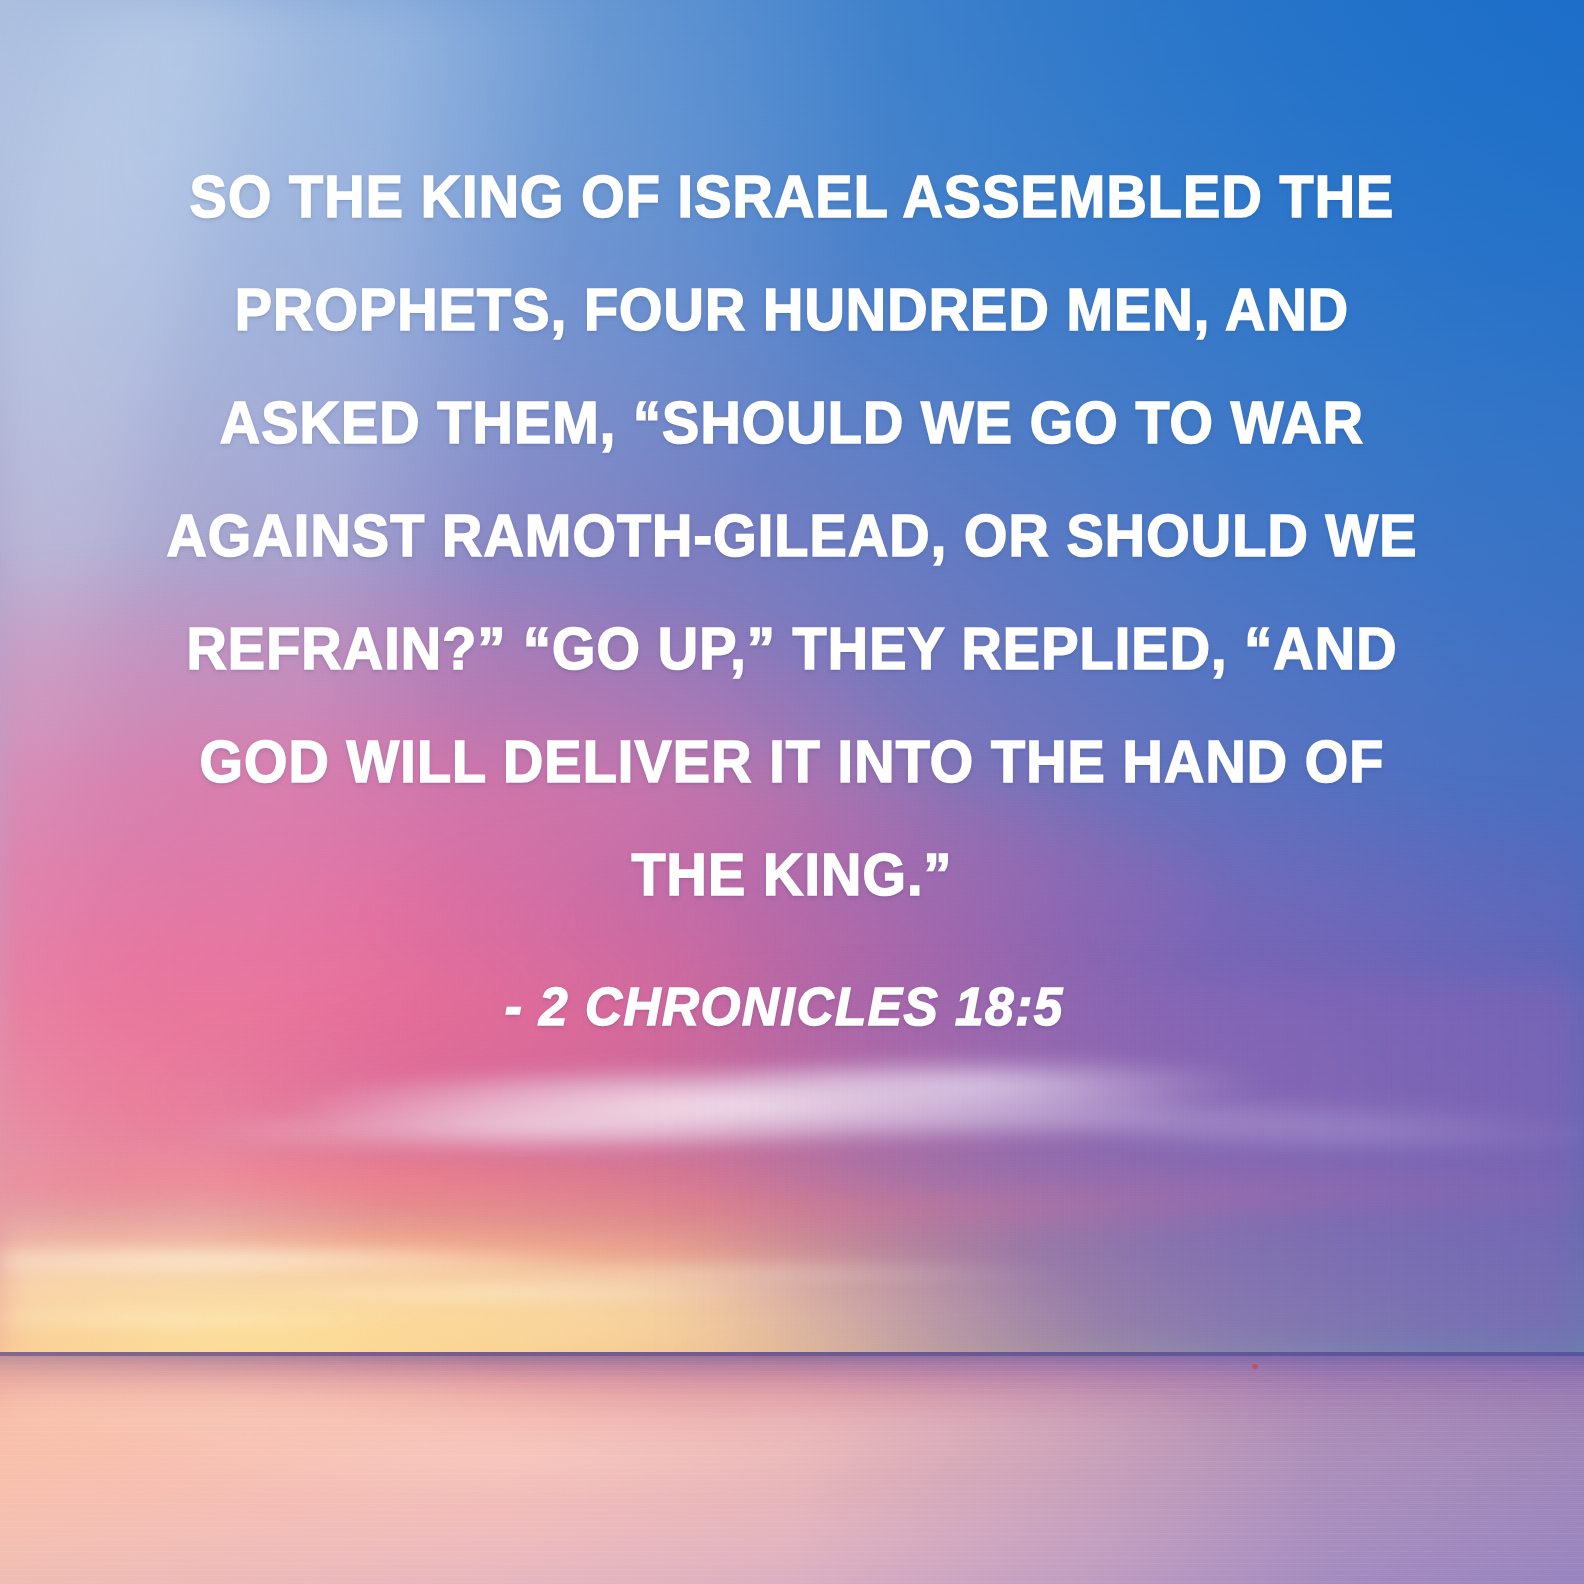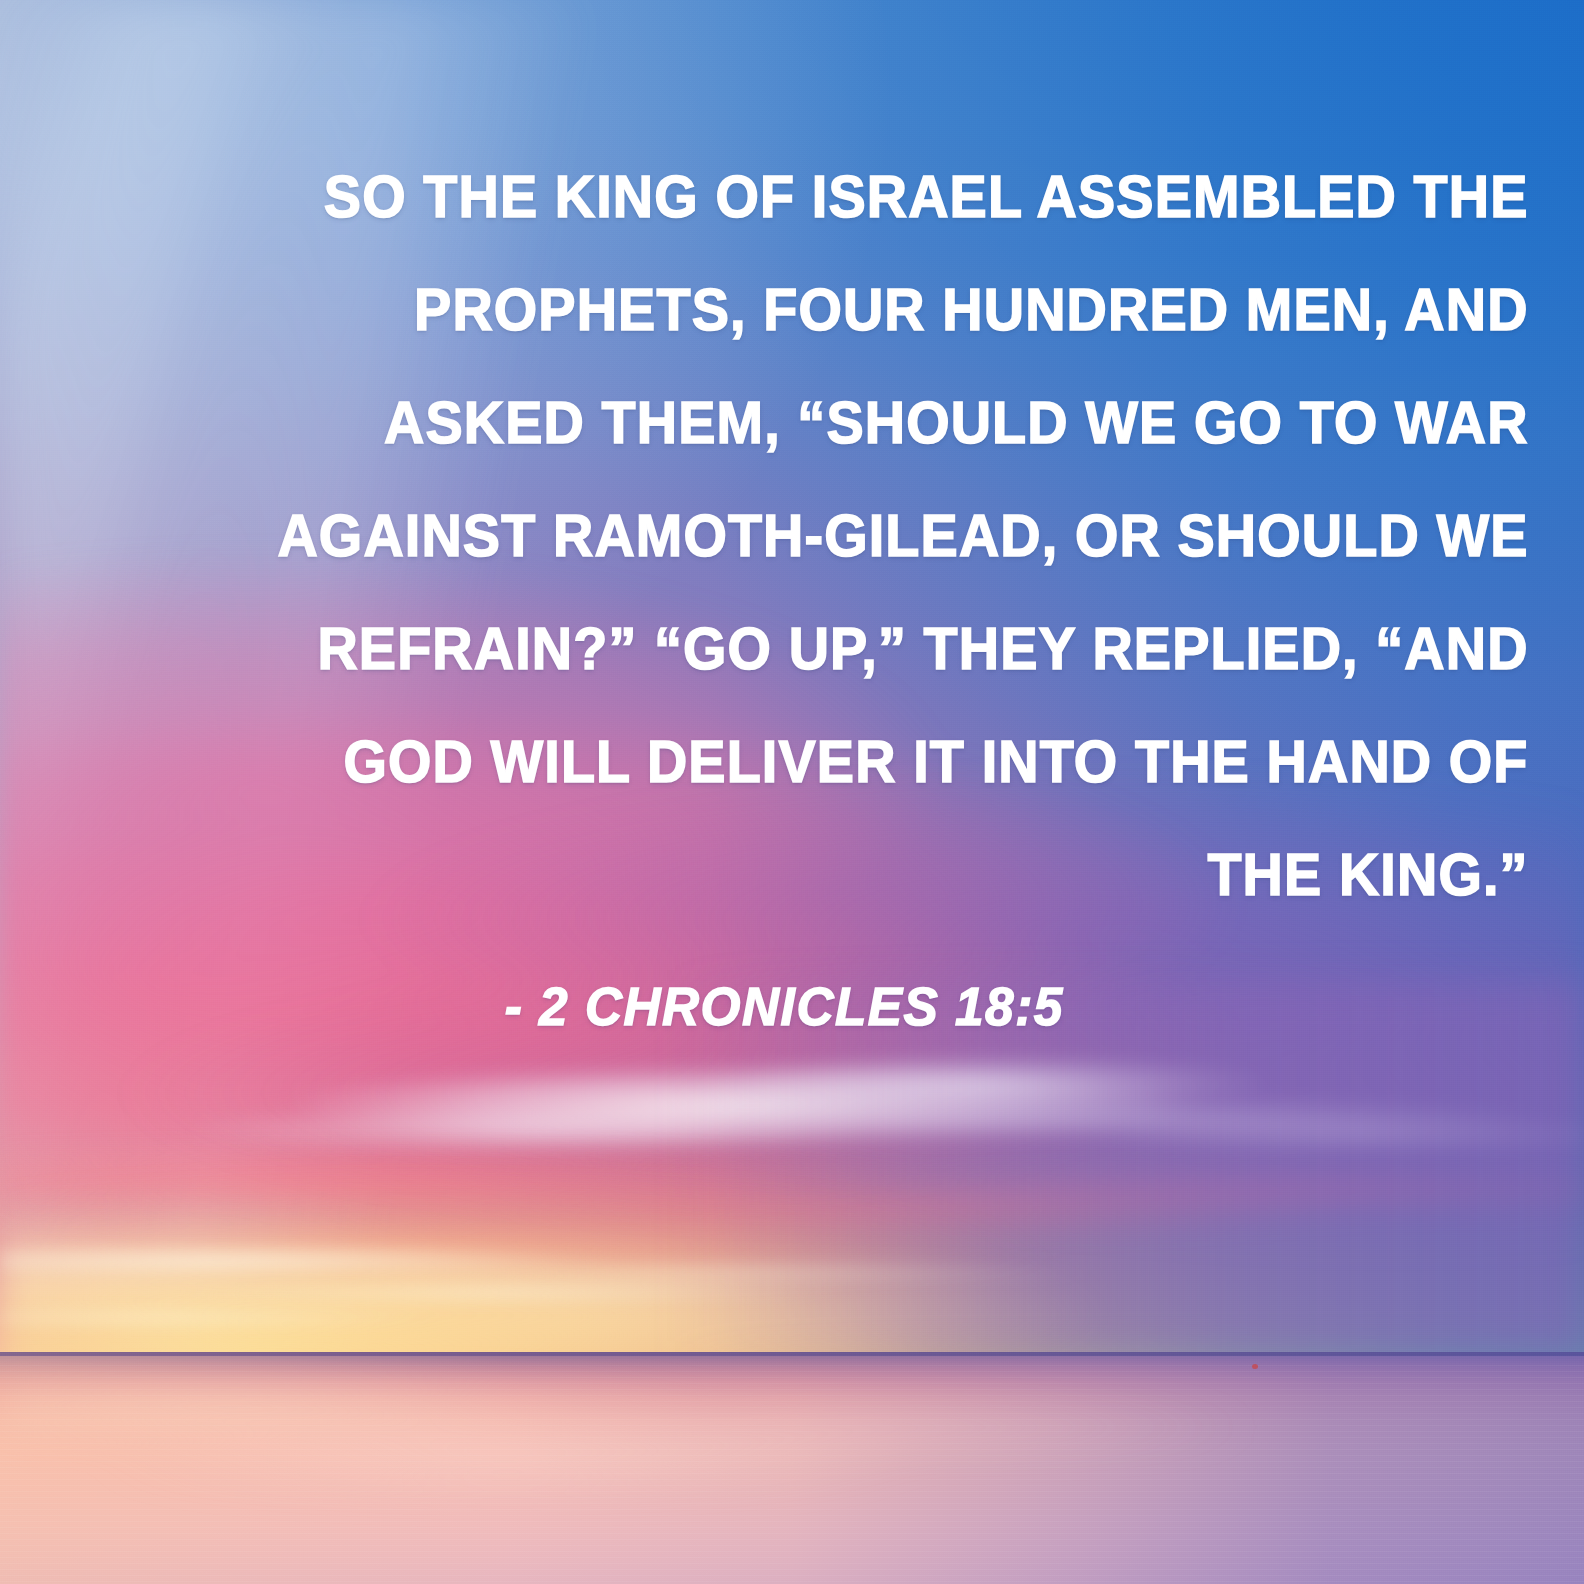--- a/index.html
+++ b/index.html
@@ -238,21 +238,21 @@
       repeating-linear-gradient(90deg, rgba(255,255,255,0.014) 0 1px, rgba(0,0,0,0.014) 1px 2px);
     mix-blend-mode:overlay;
     opacity:.55;
   }
 
   
   #text-block{
     position:absolute;
     left:0; right:0;
     top:140px;
-    text-align:right;
+    text-align:center;
     z-index:5;
   }
   .verse-line{
     display:block;
     font-family:"Liberation Sans Narrow","Liberation Sans", sans-serif;
     font-weight:700;
     font-size:60px;
     line-height:113px;
     letter-spacing:1.2px;
     color:#ffffff;

